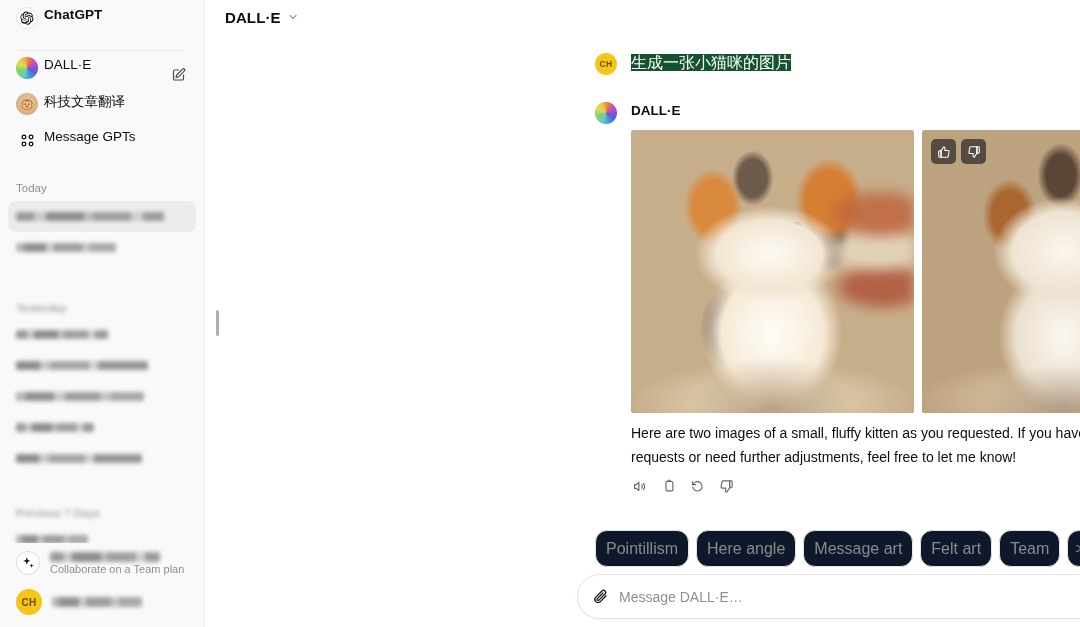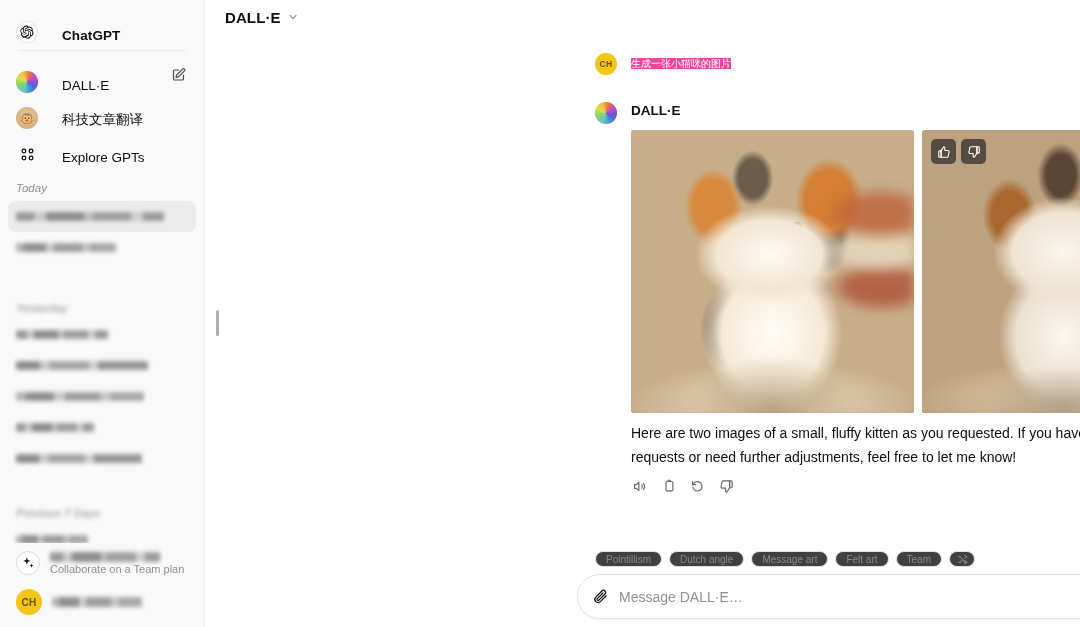--- a/index.html
+++ b/index.html
@@ -15,21 +15,21 @@
   .sidebar {
     width: 205px; height: 627px;
     background: #f9f9f9;
     border-right: 1px solid #ececec;
     display: flex; flex-direction: column;
     position: relative; overflow: hidden;
     padding: 0 8px;
   }
   .sb-top { padding-top: 7px; }
   .sb-row {
-    display: flex; align-items: flex-end; gap: 24px;
+    display: flex; align-items: flex-start; gap: 6px;
     height: 36px; padding: 0 8px; border-radius: 8px;
     cursor: pointer; position: relative;
   }
   .sb-label { font-size: 13.5px; color: #0d0d0d; white-space: nowrap; }
   .sb-label.bold { font-weight: 700; letter-spacing: .1px; }
   .sb-label.cn { font-size: 13.5px; }
   .avatar-ring {
     width: 22px; height: 22px; border-radius: 50%;
     background: #fff; border: 1px solid #e3e3e3;
     display: flex; align-items: center; justify-content: center; flex: 0 0 22px;
@@ -46,21 +46,21 @@
   }
   .monkey {
     width: 22px; height: 22px; border-radius: 50%; flex: 0 0 22px;
     background: radial-gradient(circle at 50% 45%, #e8cfa8 0%, #d9b384 60%, #c79d6a 100%);
     display:flex; align-items:center; justify-content:center;
     font-size: 13px; line-height: 1;
   }
   .divider { height: 1px; background: #e8e8e8; margin: 7px 10px 6px 10px; }
   .edit-icon { position: absolute; right: 10px; top: 50%; transform: translateY(-50%); }
 
-  .sb-scroll { flex: 1 1 auto; overflow: hidden; padding-top: 12px; font-style: italic; }
+  .sb-scroll { flex: 1 1 auto; overflow: hidden; padding-top: 12px; }
   .sb-group-title {
     font-size: 11.5px; color: #8f8f8f; padding: 0 8px;
     height: 22px; display: flex; align-items: center; font-weight: 400;
   }
   .blur-title { filter: blur(2.1px); }
   .chat-row {
     height: 31px; border-radius: 8px; padding: 0 8px;
     display: flex; align-items: center; cursor: pointer; position: relative;
   }
   .chat-row.active { background: #ececec; }
@@ -106,22 +106,22 @@
   .model-pill { display: flex; align-items: center; gap: 6px; padding: 3px 8px 3px 4px;
                 border-radius: 8px; cursor: pointer; }
   .model-name { font-size: 15px; font-weight: 700; letter-spacing: .1px; }
 
   .thread { position: absolute; left: 0; right: 0; top: 34px; bottom: 95px; overflow: hidden; }
   .msg { display: flex; gap: 14px; padding: 0 0 0 390px; }
   .msg-av { flex: 0 0 22px; }
   .msg-body { width: 578px; }
   .msg-name { font-size: 13.5px; font-weight: 700; line-height: 18px; margin-bottom: 1px; }
   .user-text {
-    font-size: 10px; line-height: 20px;
-    background: #ec4899; color: #ffffff; display: inline;
+    font-size: 16px; line-height: 20px;
+    background: #14532d; color: #ffffff; display: inline;
     box-decoration-break: clone; -webkit-box-decoration-break: clone;
   }
 
   .img-grid { display: flex; gap: 8px; margin-top: 10px; }
   .img-wrap { width: 283px; height: 283px; border-radius: 3px; overflow: hidden;
               position: relative; cursor: pointer; }
 
   .kitten-a {
     width: 100%; height: 100%;
     background:
@@ -181,23 +181,23 @@
   .assist-text { font-size: 14px; line-height: 24px; color: #0d0d0d; margin-top: 8px; }
   .act-row { display: flex; gap: 5px; margin-top: 5px; margin-left: -4px; }
   .act-btn { width: 24px; height: 24px; border-radius: 5px; display: flex;
              align-items: center; justify-content: center; cursor: pointer; }
 
   .chips-row {
     position: absolute; left: 390px; width: 636px; bottom: 60px;
     display: flex; align-items: center; gap: 7px;
   }
   .chip {
-    height: 16px; padding: 0 10px; border: 1px solid #e3e3e3; border-radius: 12px;
-    font-size: 10px; color: #8a8a8a; display: flex; align-items: center;
-    background: #404040; cursor: pointer; white-space: nowrap;
+    height: 37px; padding: 0 10px; border: 1px solid #e3e3e3; border-radius: 12px;
+    font-size: 16px; color: #8a8a8a; display: flex; align-items: center;
+    background: #0f172a; cursor: pointer; white-space: nowrap;
   }
   .chip.sq { width: 26px; padding: 0; justify-content: center; }
 
   .composer {
     position: absolute; left: 372px; width: 634px; bottom: 8px;
     height: 45px; border: 1px solid #e3e3e3; border-radius: 23px; background: #fff;
     display: flex; align-items: center; padding: 0 10px 0 14px;
     box-shadow: 0 1px 3px rgba(0,0,0,.04);
   }
   .composer-input {
@@ -246,21 +246,21 @@
 
       <div class="sb-row">
         <span class="avatar-plain" style="display:flex;align-items:center;justify-content:center;">
           <svg width="17" height="17" viewBox="0 0 24 24" fill="none" stroke="#0d0d0d" stroke-width="1.8">
             <circle cx="7" cy="7" r="2.6"></circle>
               <circle cx="17" cy="7" r="2.6"></circle>
             <circle cx="7" cy="17" r="2.6"></circle>
               <circle cx="17" cy="17" r="2.6"></circle>
           </svg>
         </span>
-        <span class="sb-label">Explore GPTs</span>
+        <span class="sb-label">Message GPTs</span>
       </div>
     </div>
 
     <div class="sb-scroll">
 
       <div class="sb-group-title">Today</div>
       <div class="chat-row active" style="margin-top:2px;">
         <div class="blurbar" style="width:148px;"></div>
       </div>
       <div class="chat-row">
@@ -400,21 +400,21 @@
               </svg>
             </div>
           </div>
 
         </div>
       </div>
     </div>
 
     <div class="chips-row">
       <div class="chip">Pointillism</div>
-      <div class="chip">Dutch angle</div>
+      <div class="chip">Here angle</div>
       <div class="chip">Message art</div>
       <div class="chip">Felt art</div>
       <div class="chip">Team</div>
       <div class="chip sq">
         <svg width="13" height="13" viewBox="0 0 24 24" fill="none" stroke="#8a8a8a" stroke-width="1.9" stroke-linecap="round" stroke-linejoin="round">
           <path d="M16 4l4 3-4 3"></path>
             <path d="M16 14l4 3-4 3"></path>
           <path d="M4 7h4l8 10h4"></path>
             <path d="M4 17h4l2.5-3"></path>
         </svg>

